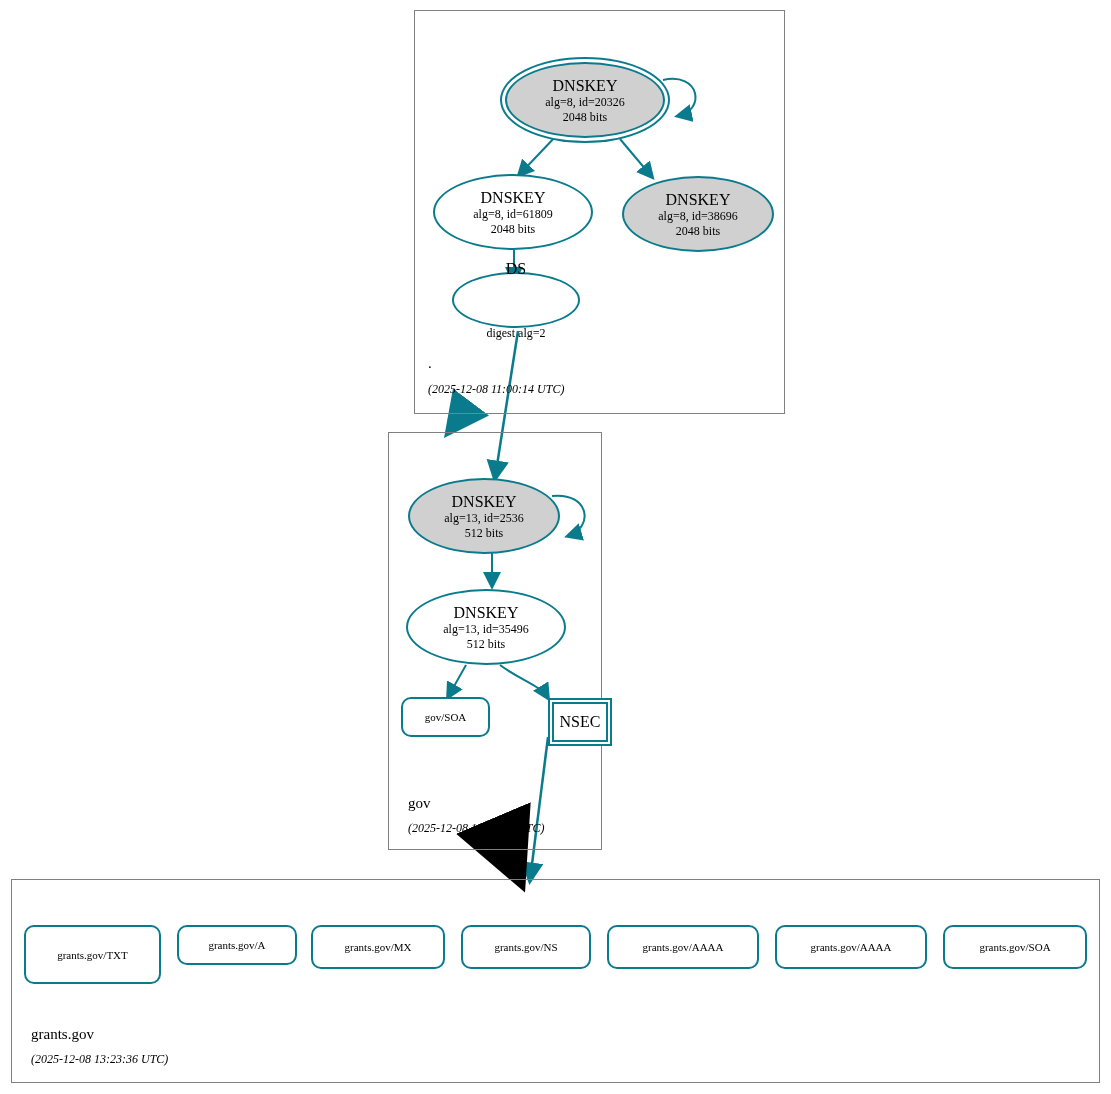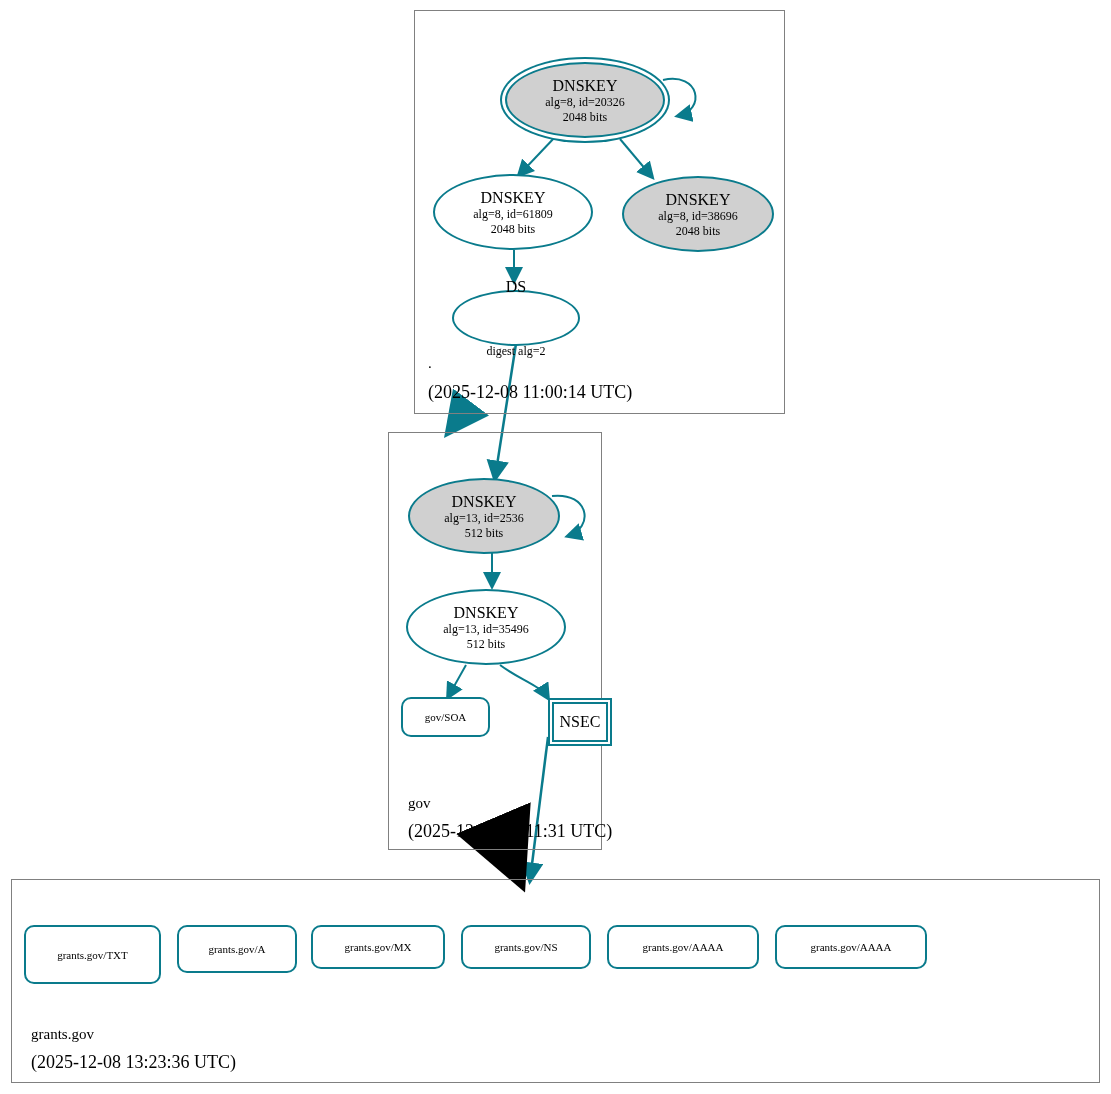--- a/index.html
+++ b/index.html
@@ -33,21 +33,22 @@
   .zone-label {
     position: absolute;
     font-family: "Liberation Serif", serif;
     color: #000000;
     white-space: nowrap;
   }
   .zone-name {
     font-size: 15px;
   }
   .zone-time {
-    font-size: 18px;
+    font-size: 12px;
+    font-style: italic;
   }
   .node {
     position: absolute;
     box-sizing: border-box;
     display: flex;
     flex-direction: column;
     align-items: center;
     justify-content: center;
     color: #000000;
     text-align: center;
@@ -177,21 +178,21 @@
     <div class="ln2">alg=8, id=61809</div>
     <div class="ln3">2048 bits</div>
   </div>
 
   <div class="node ellipse filled" style="left:622px; top:176px; width:152px; height:76px;">
     <div class="ln1">DNSKEY</div>
     <div class="ln2">alg=8, id=38696</div>
     <div class="ln3">2048 bits</div>
   </div>
 
-  <div class="node ellipse" style="left:452px; top:290px; width:128px; height:56px;gap:48px;">
+  <div class="node ellipse" style="left:452px; top:272px; width:128px; height:56px;gap:48px;">
     <div class="ln1">DS</div>
     <div class="ln2">digest alg=2</div>
   </div>
 
   <div class="zone-box" style="left:388px; top:432px; width:214px; height:418px;"></div>
   <div class="zone-label zone-name" style="left:408px; top:795px;">gov</div>
   <div class="zone-label zone-time" style="left:408px; top:821px;">(2025-12-08 12:11:31 UTC)</div>
 
   <div class="node ellipse filled" style="left:408px; top:478px; width:152px; height:76px;">
     <div class="ln1">DNSKEY</div>
@@ -207,19 +208,20 @@
 
   <div class="rrset-box" style="left:401px; top:697px; width:89px; height:40px;">gov/SOA</div>
 
   <div class="nsec-box" style="left:552px; top:702px; width:56px; height:40px;">NSEC</div>
 
   <div class="zone-box" style="left:11px; top:879px; width:1089px; height:204px;"></div>
   <div class="zone-label zone-name" style="left:31px; top:1026px;">grants.gov</div>
   <div class="zone-label zone-time" style="left:31px; top:1052px;">(2025-12-08 13:23:36 UTC)</div>
 
   <div class="rrset-box" style="left:24px; top:925px; width:137px; height:59px;">grants.gov/TXT</div>
-  <div class="rrset-box" style="left:177px; top:925px; width:120px; height:48px;">grants.gov/A</div>
+  <div class="rrset-box" style="left:177px; top:925px; width:120px; height:40px;">grants.gov/A</div>
   <div class="rrset-box" style="left:311px; top:925px; width:134px; height:44px;">grants.gov/MX</div>
   <div class="rrset-box" style="left:461px; top:925px; width:130px; height:44px;">grants.gov/NS</div>
   <div class="rrset-box" style="left:607px; top:925px; width:152px; height:44px;">grants.gov/AAAA</div>
   <div class="rrset-box" style="left:775px; top:925px; width:152px; height:44px;">grants.gov/AAAA</div>
+  <div class="rrset-box" style="left:943px; top:925px; width:144px; height:44px;">grants.gov/SOA</div>
 
 </div>
 
 </body></html>

